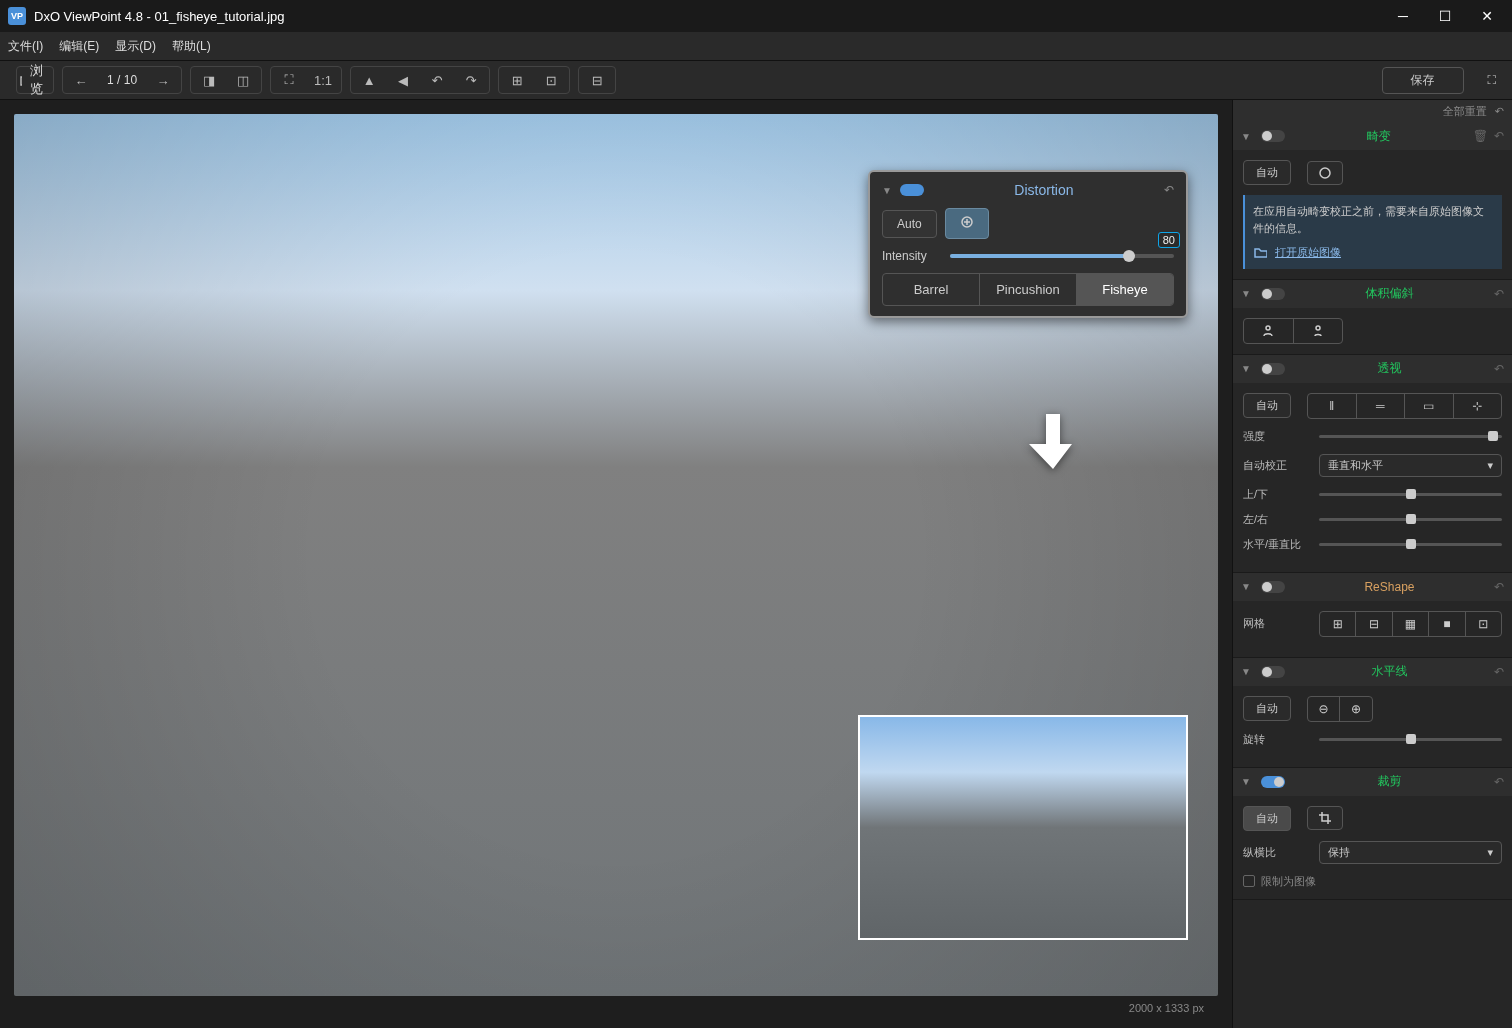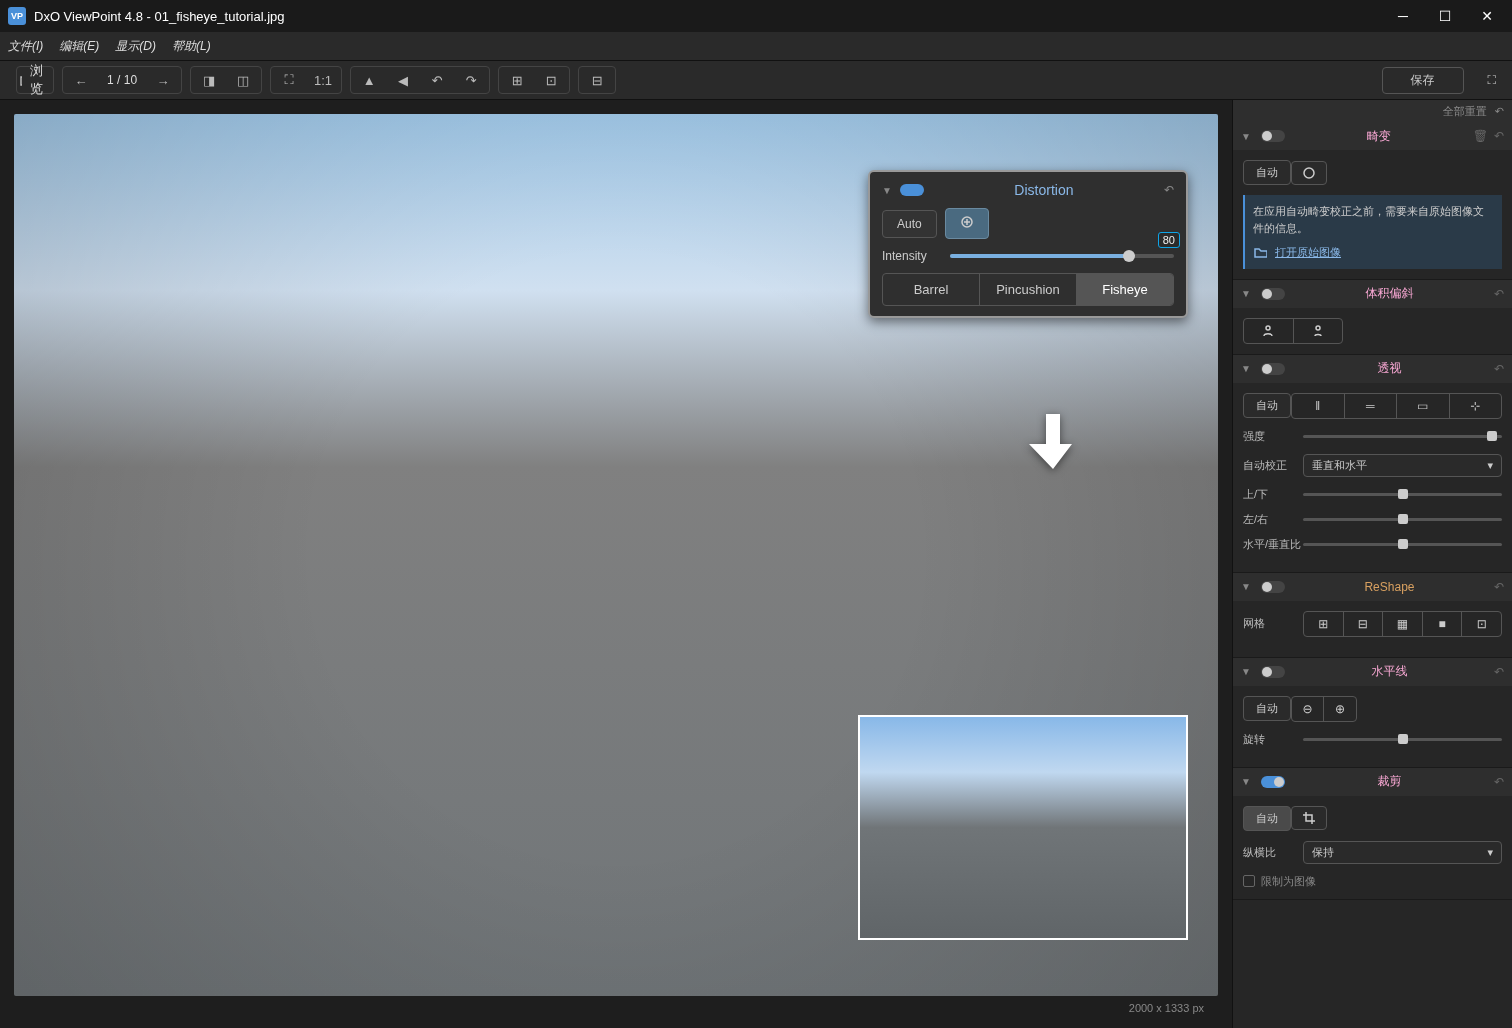--- a/index.html
+++ b/index.html
@@ -7,21 +7,21 @@
 
 
 .titlebar { height: 32px; background: #1a1a1a; display: flex; align-items: center; padding: 0 8px; justify-content: center; }
 .titlebar .logo { width: 18px; height: 18px; background: #4a90d9; border-radius: 3px; display: flex; align-items: center; justify-content: center; font-size: 9px; font-weight: bold; color: #fff; margin-right: 8px; }
 .titlebar .title { color: #fff; font-size: 13px; }
 .titlebar .wincontrols { margin-left: auto; display: flex; gap: 24px; padding-right: 8px; }
 .titlebar .wincontrols span { width: 18px; height: 18px; display: flex; align-items: center; justify-content: center; cursor: pointer; color: #fff; font-size: 14px; }
 
 
 .menubar { height: 28px; background: #2a2a2a; display: flex; align-items: center; padding: 0 8px; gap: 16px; font-size: 12px; }
-.menubar span { cursor: pointer; color: #ddd; font-style: italic; }
+.menubar span { cursor: pointer; color: #ddd; }
 
 
 .toolbar { height: 40px; background: #2a2a2a; display: flex; align-items: center; padding: 0 16px; gap: 8px; border-top: 1px solid #111; border-bottom: 1px solid #111; }
 .tb-group { display: flex; align-items: center; gap: 2px; border: 1px solid #444; border-radius: 4px; height: 28px; padding: 0 2px; }
 .tb-btn { width: 32px; height: 24px; display: flex; align-items: center; justify-content: center; cursor: pointer; border-radius: 3px; color: #bbb; font-size: 13px; }
 .tb-text { padding: 0 8px; color: #ddd; }
 .toolbar .save { margin-left: auto; border: 1px solid #555; border-radius: 4px; padding: 4px 28px; cursor: pointer; }
 .toolbar .fullscreen { margin-left: 16px; cursor: pointer; }
 
 
@@ -55,26 +55,26 @@
 
 .sidebar { width: 280px; background: #262626; border-left: 1px solid #111; overflow-y: auto; }
 .sb-top { height: 22px; background: #2e2e2e; display: flex; align-items: center; justify-content: flex-end; padding: 0 8px; gap: 8px; font-size: 11px; color: #888; }
 .panel { border-bottom: 1px solid #1a1a1a; }
 .panel-header { height: 28px; display: flex; align-items: center; padding: 0 8px; gap: 8px; background: #2e2e2e; }
 .panel-header .chev { width: 12px; color: #888; cursor: pointer; font-size: 10px; }
 .panel-header .toggle { width: 24px; height: 12px; background: #444; border-radius: 6px; position: relative; cursor: pointer; }
 .panel-header .toggle.on { background: #4a90d9; }
 .panel-header .toggle::after { content: ''; position: absolute; top: 1px; left: 1px; width: 10px; height: 10px; background: #ccc; border-radius: 50%; }
 .panel-header .toggle.on::after { left: 13px; }
-.panel-header .ptitle { flex: 1; text-align: center; color: #f9a8d4; font-size: 12px; }
+.panel-header .ptitle { flex: 1; text-align: center; color: #22c55e; font-size: 12px; }
 .panel-header .ptitle.orange { color: #d8a060; }
 .panel-header .picons { display: flex; gap: 6px; color: #666; font-size: 12px; }
 .panel-header .picons span { cursor: pointer; }
 .panel-body { padding: 10px; }
-.pb-row { display: flex; align-items: center; gap: 0; margin-bottom: 10px; }
+.pb-row { display: flex; align-items: center; gap: 16px; margin-bottom: 10px; }
 .pb-label { width: 60px; font-size: 11px; color: #bbb; }
 .pb-btn { border: 1px solid #555; border-radius: 4px; padding: 4px 12px; cursor: pointer; font-size: 11px; background: #2a2a2a; display: flex; align-items: center; justify-content: center; min-height: 24px; }
 .pb-btn.active { background: #4a4a4a; }
 .pb-btn.icon { width: 36px; padding: 4px 0; }
 .pb-btngroup { display: flex; border: 1px solid #555; border-radius: 4px; overflow: hidden; }
 .pb-btngroup .seg { flex: 1; display: flex; align-items: center; justify-content: center; height: 24px; cursor: pointer; border-right: 1px solid #555; min-width: 32px; }
 .pb-btngroup .seg:last-child { border-right: none; }
 .pb-info { background: #2a3a48; border-left: 2px solid #4a90d9; padding: 8px; font-size: 11px; line-height: 1.5; color: #ccc; }
 .pb-link { display: flex; align-items: center; gap: 8px; margin-top: 8px; color: #8ab8e8; text-decoration: underline; cursor: pointer; font-size: 11px; }
 .pb-slider { flex: 1; height: 3px; background: #555; position: relative; border-radius: 2px; }

